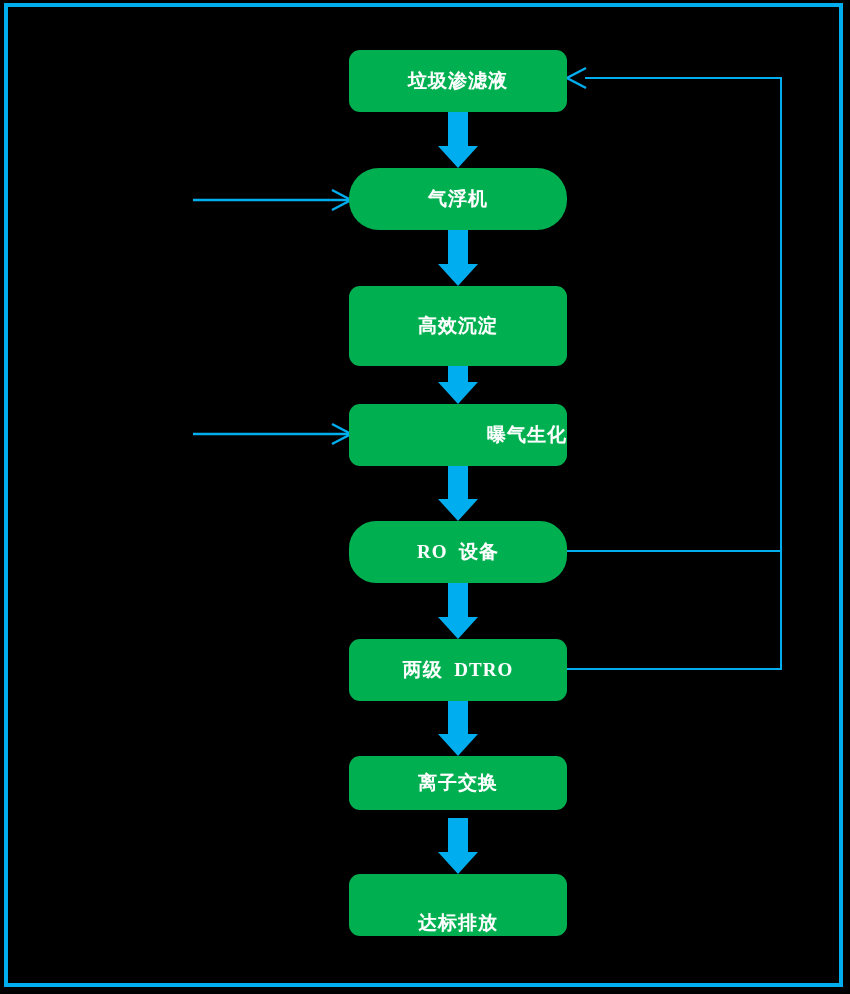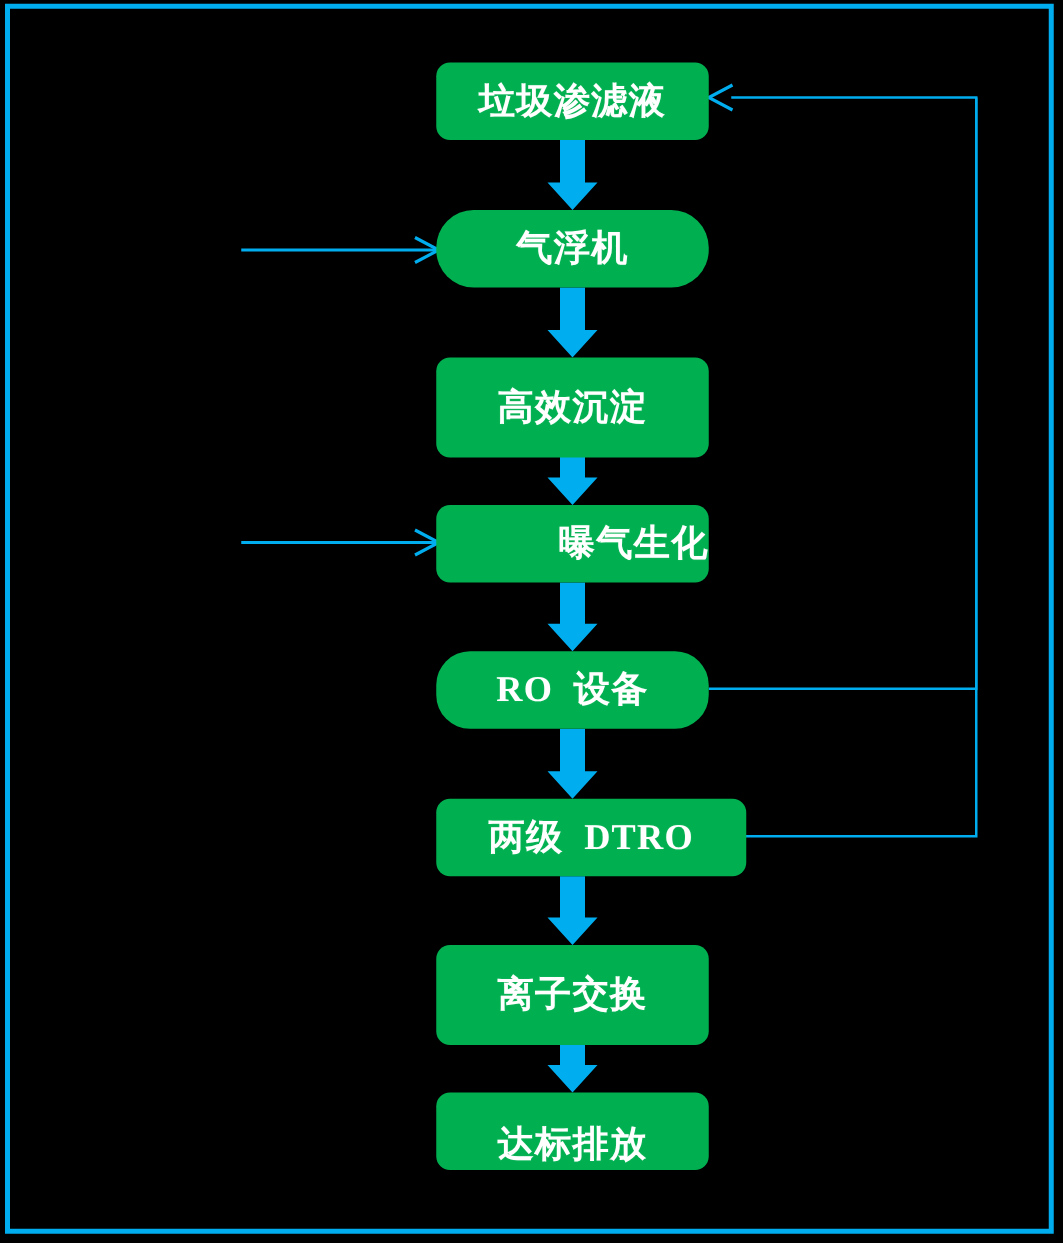--- a/index.html
+++ b/index.html
@@ -30,21 +30,21 @@
   .node {
     position: absolute;
     box-sizing: border-box;
     background: #00B050;
     border-radius: 11px;
     color: #FFFFFF;
     display: flex;
     align-items: center;
     justify-content: center;
     font-family: "Liberation Serif", "DejaVu Serif", serif;
-    font-size: 29px;
+    font-size: 19px;
     font-weight: 700;
     letter-spacing: 1px;
     white-space: pre;
     text-shadow: 0 0 1px rgba(255,255,255,0.25);
   }
 </style>
 </head>
 <body>
 
 <div id="page">
@@ -108,25 +108,25 @@
   </div>
 
   <div class="node" style="left:349px;top:404px;width:218px;height:62px;justify-content:flex-end;">
     <span>曝气生化</span>
   </div>
 
   <div class="node" style="left:349px;top:521px;width:218px;height:62px;border-radius:27px;">
     <span>RO  设备</span>
   </div>
 
-  <div class="node" style="left:349px;top:639px;width:248px;height:62px;">
+  <div class="node" style="left:349px;top:639px;width:218px;height:62px;">
     <span>两级  DTRO</span>
   </div>
 
-  <div class="node" style="left:349px;top:756px;width:218px;height:80px;align-items:center;">
+  <div class="node" style="left:349px;top:756px;width:218px;height:54px;align-items:center;">
     <span>离子交换</span>
   </div>
 
   <div class="node" style="left:349px;top:874px;width:218px;height:62px;align-items:flex-end;">
     <span>达标排放</span>
   </div>
 
 </div>
 
 </body></html>

